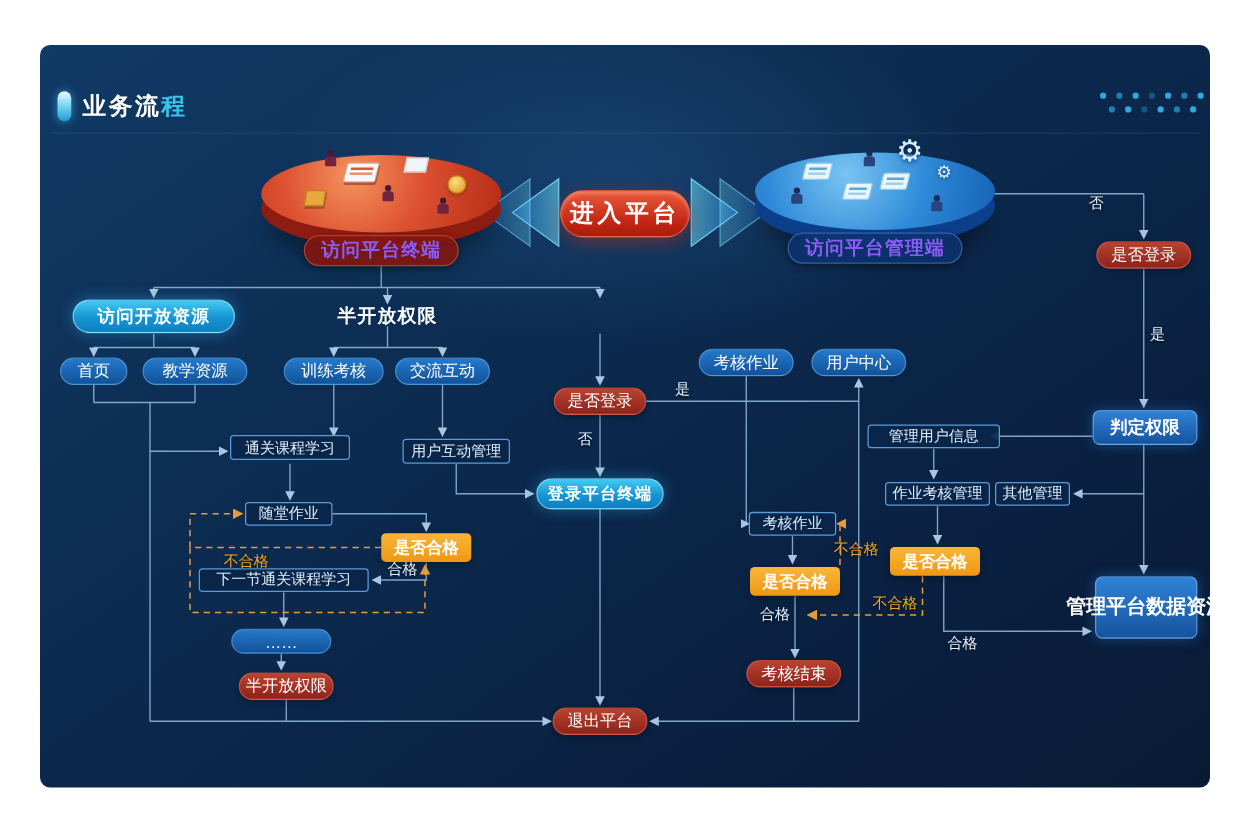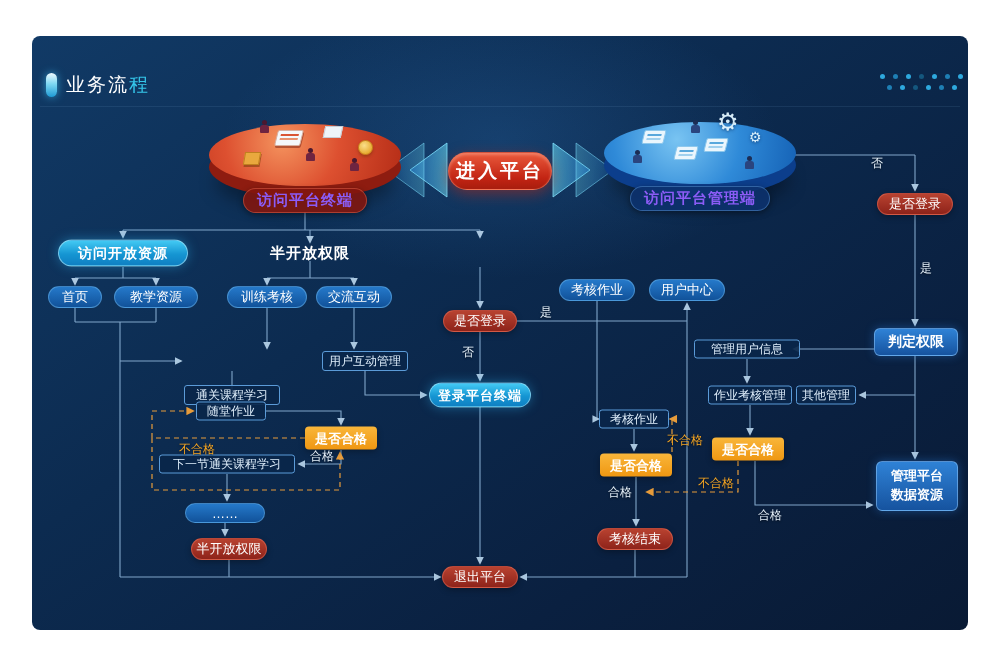--- a/index.html
+++ b/index.html
@@ -10,21 +10,21 @@
           background:linear-gradient(145deg,#113a66 0%,#0c2b50 40%,#0a2040 75%,#091a34 100%); overflow:hidden; z-index:0; }
   .card::before { content:""; position:absolute; left:15%; top:-10%; width:70%; height:55%;
           background:radial-gradient(ellipse at center, rgba(60,140,220,.20) 0%, rgba(60,140,220,0) 60%); }
   .divider { position:absolute; left:40px; top:106px; width:920px; height:1px; background:rgba(150,200,240,.10); z-index:1; }
 
   
   .title-wrap { position:absolute; left:46px; top:72px; display:flex; align-items:center; gap:9px; z-index:4; }
   .title-icon { width:11px; height:24px; border-radius:6px;
           background:linear-gradient(180deg,#eefaff 0%,#7fd8f2 45%,#1e9ad4 100%);
           box-shadow:0 0 8px rgba(60,190,240,.7); }
-  .page-title { font-size:19px; font-weight:normal; letter-spacing:2px; color:#ffffff; }
+  .page-title { font-size:19px; font-weight:bold; letter-spacing:2px; color:#ffffff; }
   .page-title .accent { color:#35c6ea; }
 
   .dots { position:absolute; left:880px; top:74px; z-index:4; }
   .dots .row { display:flex; gap:8px; margin-bottom:6px; }
   .dots .row.r2 { margin-left:7px; }
   .dot { width:5px; height:5px; border-radius:50%; }
   .d-b { background:#2ea9de; } .d-m { background:#1e7fb4; } .d-d { background:#14577e; }
 
   
   svg.flow { position:absolute; left:0; top:0; z-index:1; }
@@ -43,21 +43,21 @@
   .orange { border-radius:4px; font-size:13px; font-weight:bold;
           background:linear-gradient(180deg,#f9b63a 0%,#ef9712 100%);
           box-shadow:0 2px 6px rgba(0,0,0,.3); }
   .redpill { border-radius:12px; font-size:13px;
           background:linear-gradient(180deg,#b84230 0%,#8e231a 100%);
           border:1px solid rgba(255,130,105,.38); box-shadow:0 2px 6px rgba(0,0,0,.3); }
   .bluelg { border-radius:6px; font-weight:bold;
           background:linear-gradient(180deg,#2f82d6 0%,#16539f 100%);
           border:1px solid rgba(150,205,255,.5); box-shadow:0 0 10px rgba(40,120,210,.45); }
   .plain { font-size:15px; font-weight:bold; letter-spacing:1px; }
-  .twoline { flex-direction:column; line-height:1.45; font-size:13px; }
+  .twoline { line-height:1.45; font-size:16px; }
 
   .elabel { position:absolute; transform:translate(-50%,-50%); z-index:3; font-size:12px; color:#e6f1fa;
           text-shadow:0 1px 2px rgba(0,0,0,.55); }
   .elabel.ora { color:#f6a623; }
 
   
   .entry-btn { position:absolute; left:500px; top:171px; transform:translate(-50%,-50%); width:104px; height:38px;
           border-radius:19px; display:flex; align-items:center; justify-content:center; z-index:4;
           background:linear-gradient(180deg,#ea5a3c 0%,#c22413 70%,#a81d0e 100%);
           border:1px solid rgba(255,150,120,.45); box-shadow:0 4px 14px rgba(190,40,20,.5), inset 0 2px 3px rgba(255,200,180,.35);
@@ -251,21 +251,21 @@
 
   <div class="node blue" style="left:75px; top:297px; width:54px; height:22px;">首页</div>
   <div class="node blue" style="left:156px; top:297px; width:84px; height:22px;">教学资源</div>
   <div class="node blue" style="left:267px; top:297px; width:80px; height:22px;">训练考核</div>
   <div class="node blue" style="left:354px; top:297px; width:76px; height:22px;">交流互动</div>
   <div class="node blue" style="left:597px; top:290px; width:76px; height:22px;">考核作业</div>
   <div class="node blue" style="left:687px; top:290px; width:76px; height:22px;">用户中心</div>
 
   <div class="node redpill" style="left:480px; top:321px; width:74px; height:22px;">是否登录</div>
 
-  <div class="node outline" style="left:232px; top:358px; width:96px; height:20px;margin-top:37px;">通关课程学习</div>
+  <div class="node outline" style="left:232px; top:358px; width:96px; height:20px;">通关课程学习</div>
   <div class="node outline" style="left:365px; top:361px; width:86px; height:20px;">用户互动管理</div>
   <div class="node cyan" style="left:480px; top:395px; width:102px; height:25px; font-size:13px;">登录平台终端</div>
 
   <div class="node outline" style="left:231px; top:411px; width:70px; height:19px;">随堂作业</div>
   <div class="node orange" style="left:341px; top:438px; width:72px; height:23px;">是否合格</div>
   <div class="node outline" style="left:227px; top:464px; width:136px; height:19px;">下一节通关课程学习</div>
   <div class="node blue" style="left:225px; top:513px; width:80px; height:20px;">……</div>
   <div class="node redpill" style="left:229px; top:549px; width:76px; height:22px;">半开放权限</div>
 
   <div class="node outline" style="left:634px; top:419px; width:70px; height:19px;">考核作业</div>

